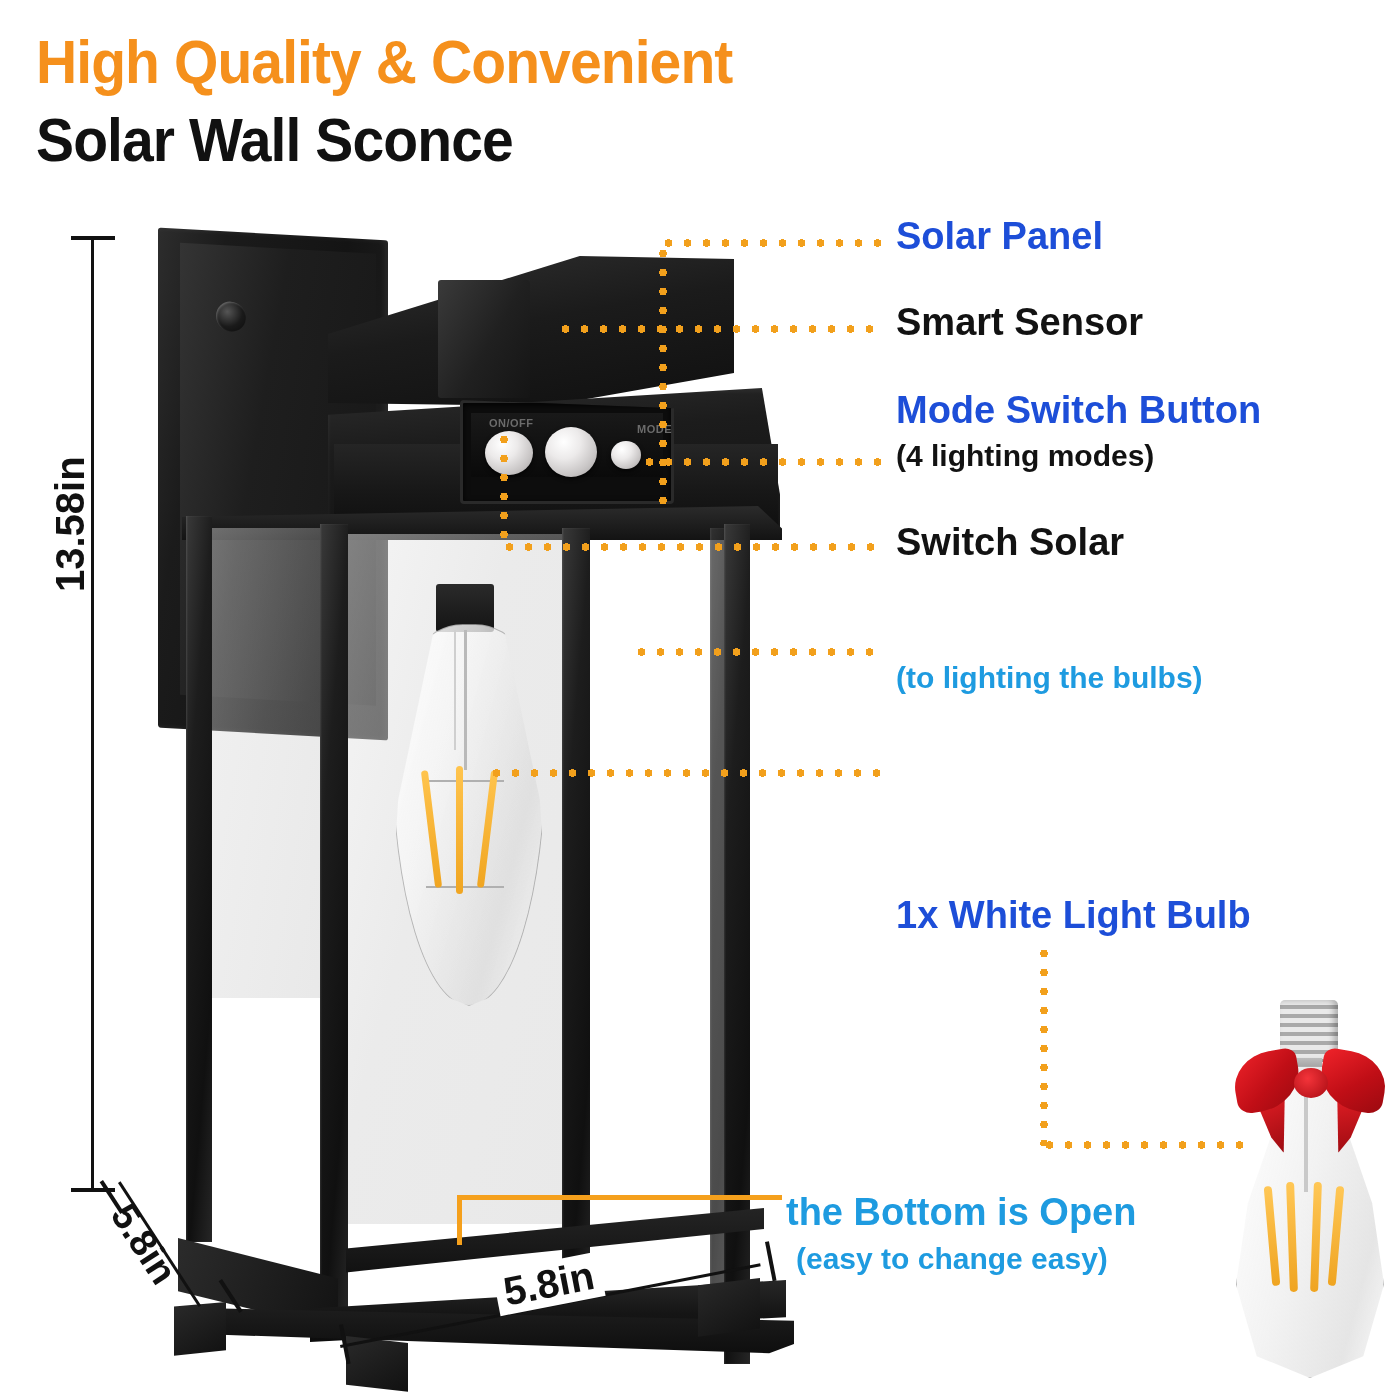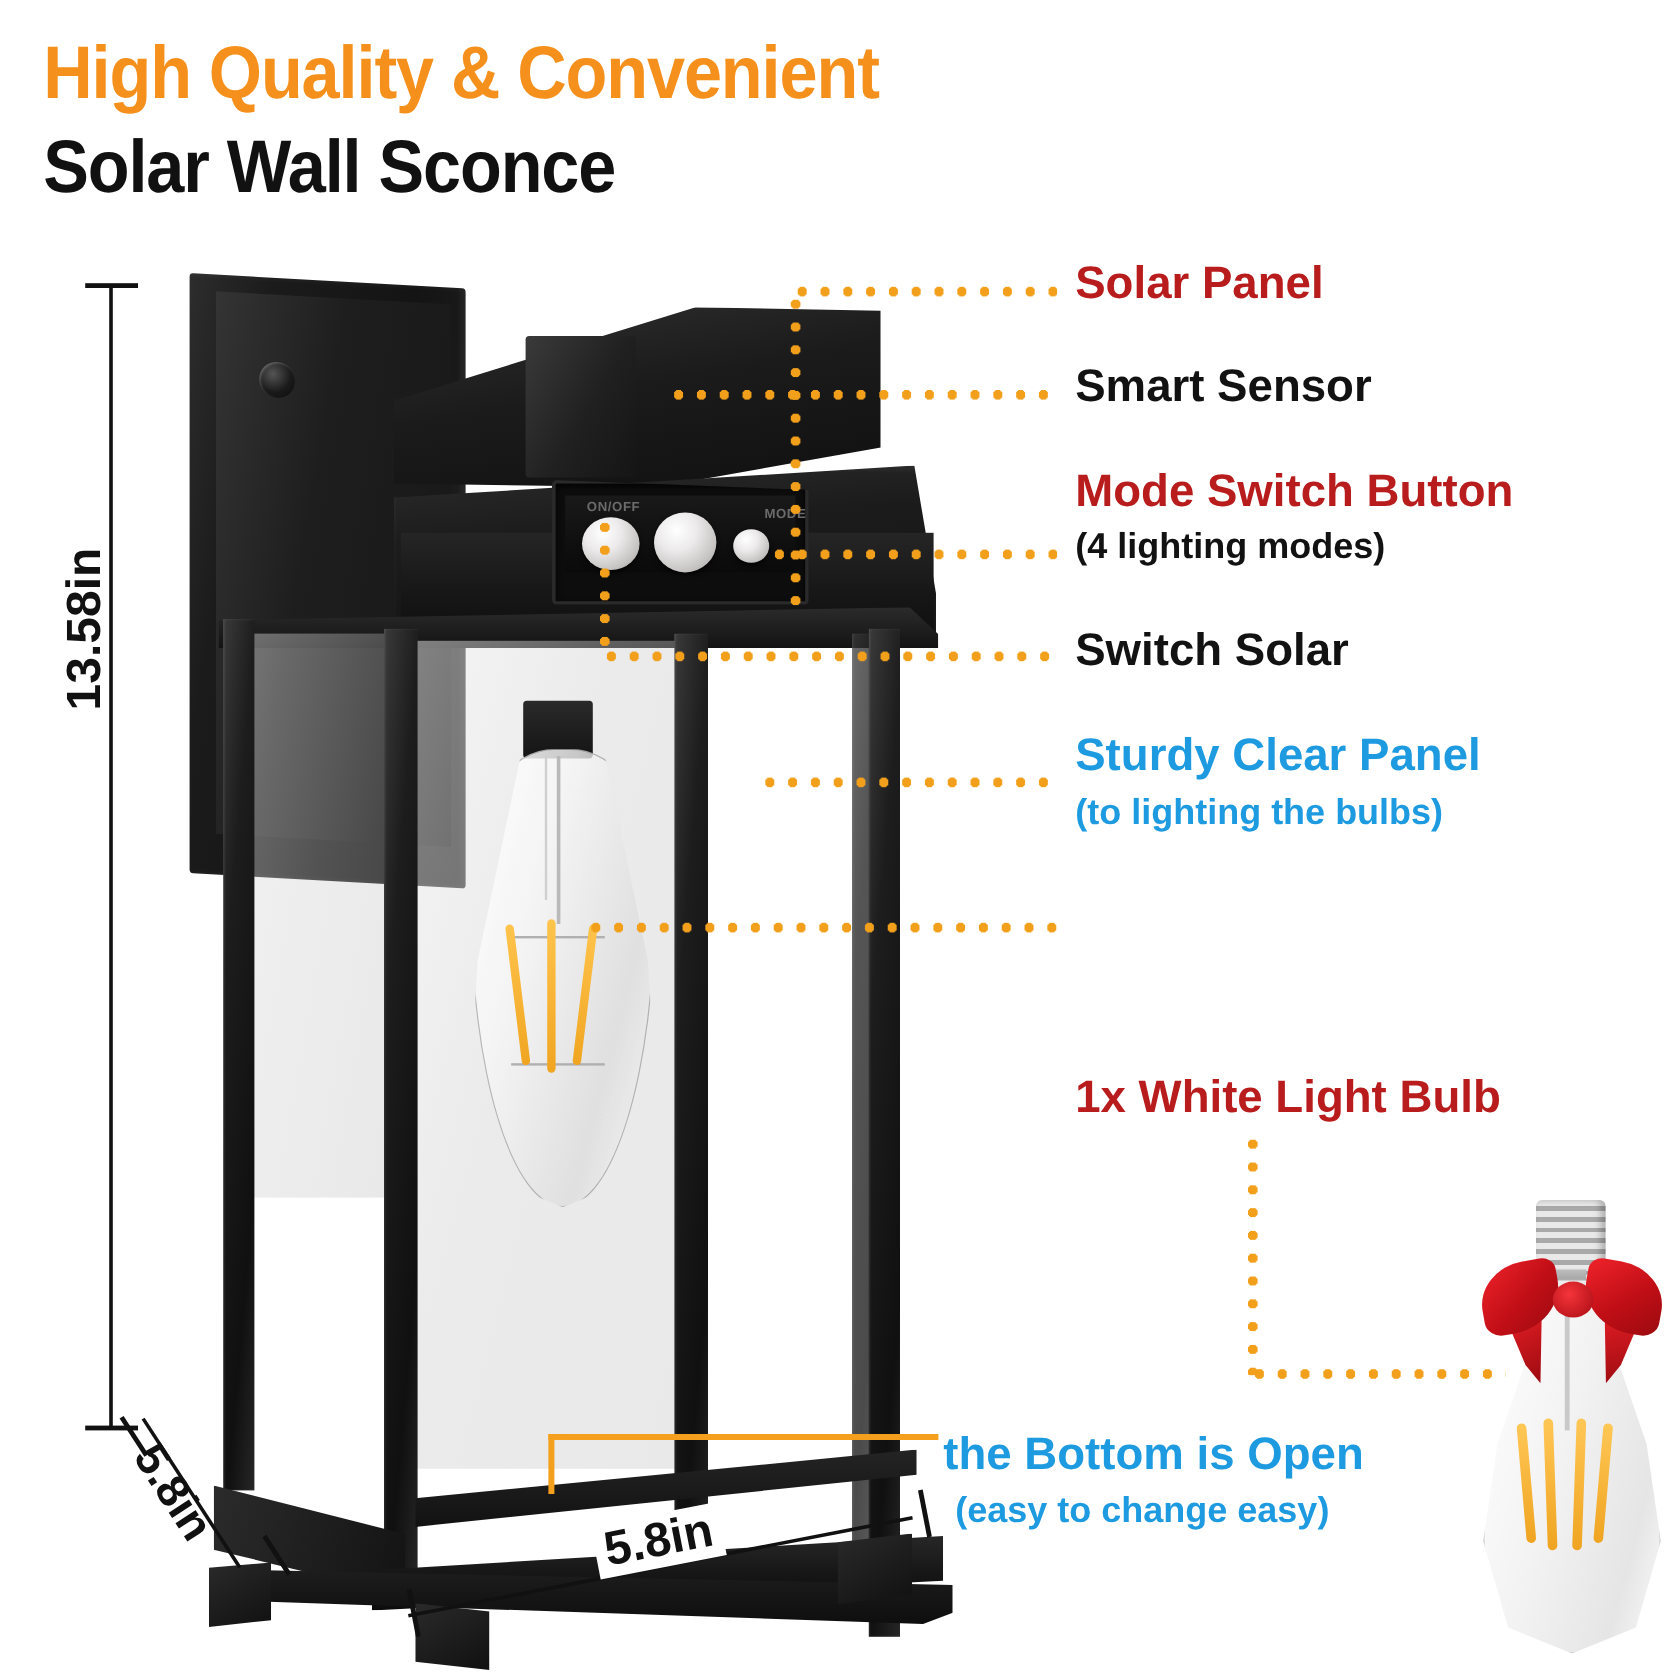--- a/index.html
+++ b/index.html
@@ -11,21 +11,21 @@
       color:#F5901C;letter-spacing:-1px;white-space:nowrap;
       transform:scaleX(.92);transform-origin:left center;}
   .h2{position:absolute;left:36px;top:104px;font-size:62px;font-weight:700;
       color:#111111;letter-spacing:-1px;white-space:nowrap;
       transform:scaleX(.92);transform-origin:left center;}
 
   
   .lbl{position:absolute;white-space:nowrap;font-weight:700;line-height:1.06;}
   .lbl.main{font-size:38px;}
   .lbl.sub{font-size:30px;font-weight:600;}
-  .or{color:#b91c1c;}
+  .or{color:#1d4ed8;}
   .bk{color:#121212;}
   .bl{color:#1E9BE0;}
 
   
   .dot-h{position:absolute;height:8px;
      background-image:radial-gradient(circle closest-side,#F2A01C 99%,transparent 100%);
      background-size:19px 8px;background-repeat:repeat-x;background-position:left center;}
   .dot-v{position:absolute;width:8px;
      background-image:radial-gradient(circle closest-side,#F2A01C 99%,transparent 100%);
      background-size:8px 19px;background-repeat:repeat-y;background-position:center top;}
@@ -266,21 +266,20 @@
 
   <div class="lbl main or" style="left:896px;top:216px;">Solar Panel</div>
 
   <div class="lbl main or" style="left:896px;top:390px;">Mode Switch Button</div>
 
   <div class="lbl main bk" style="left:896px;top:302px;">Smart Sensor</div>
   <div class="lbl sub bk" style="left:896px;top:440px;">(4 lighting modes)</div>
 
   <div class="lbl main bk" style="left:896px;top:522px;">Switch Solar</div>
 
-  <div class="lbl main bl" style="left:896px;top:610px;">Sturdy Clear Panel</div>
   <div class="lbl sub bl" style="left:896px;top:662px;">(to lighting the bulbs)</div>
 
 
   <div class="lbl main or" style="left:896px;top:895px;">1x White Light Bulb</div>
 
   <div class="lbl main bl" style="left:786px;top:1192px;">the Bottom is Open</div>
   <div class="lbl sub bl" style="left:796px;top:1243px;">(easy to change easy)</div>
 
   <div class="dim-line" style="left:91px;top:238px;width:3px;height:952px;"></div>
   <div class="dim-line" style="left:71px;top:236px;width:44px;height:4px;"></div>

